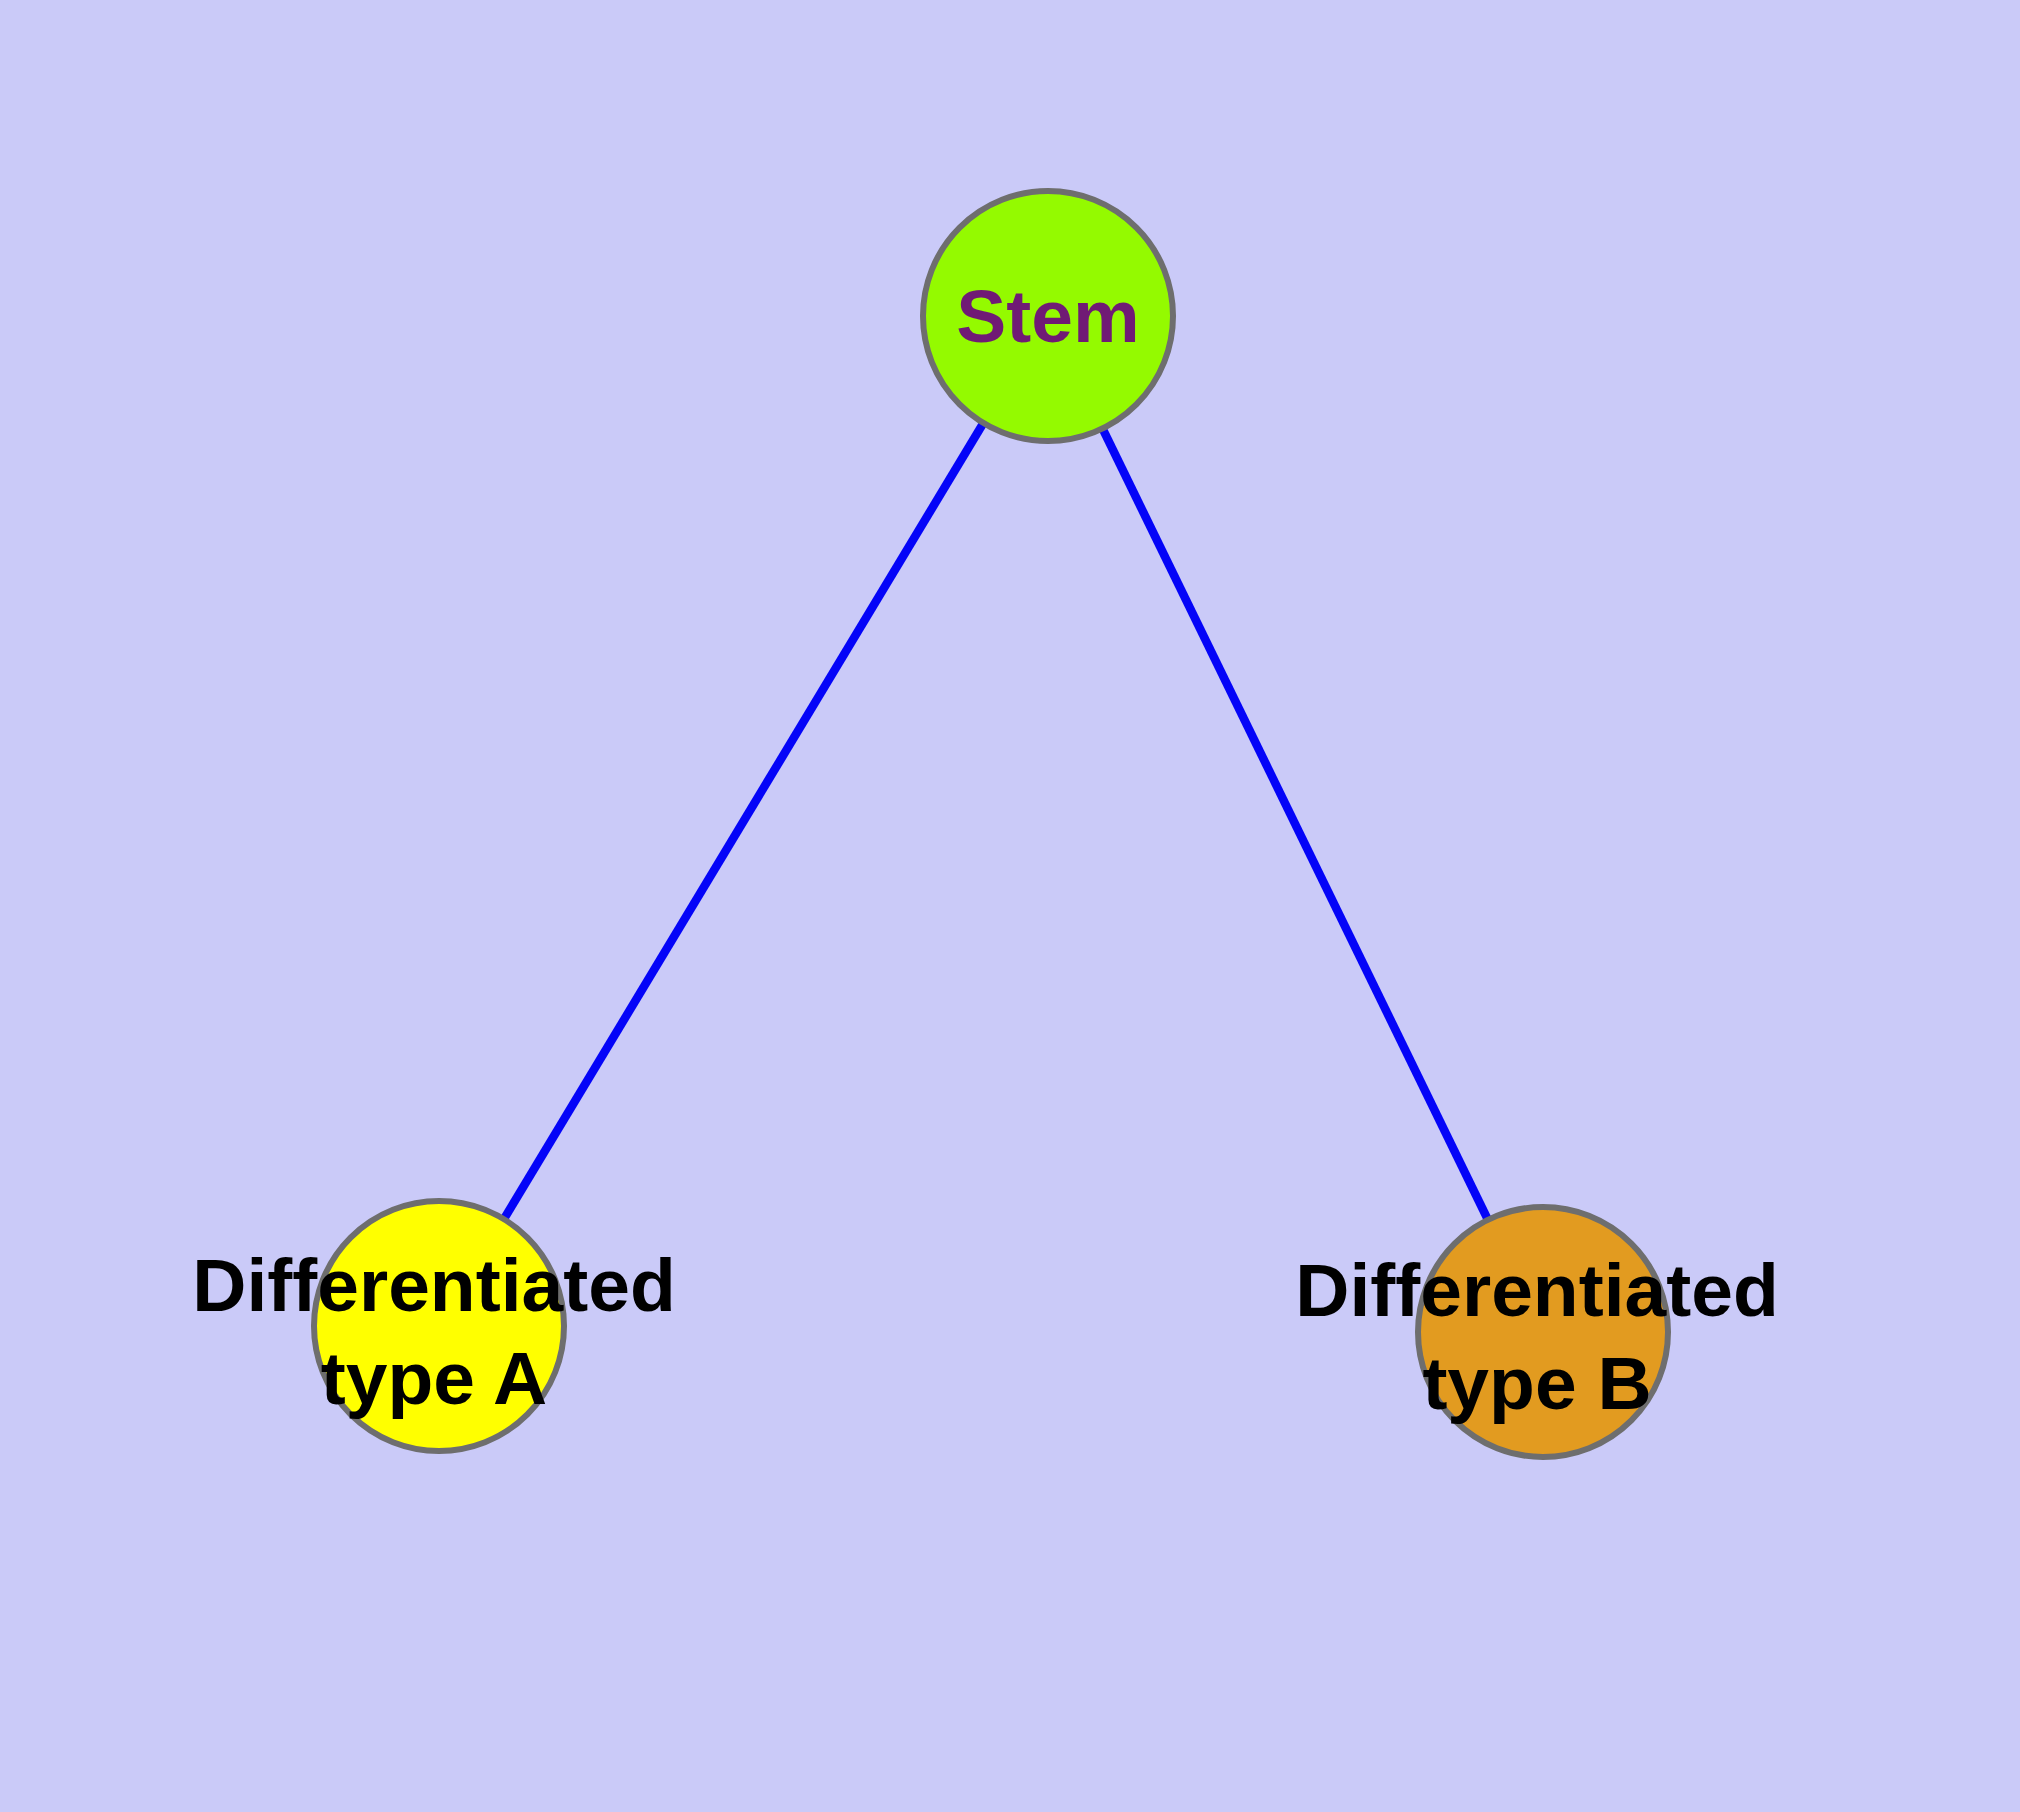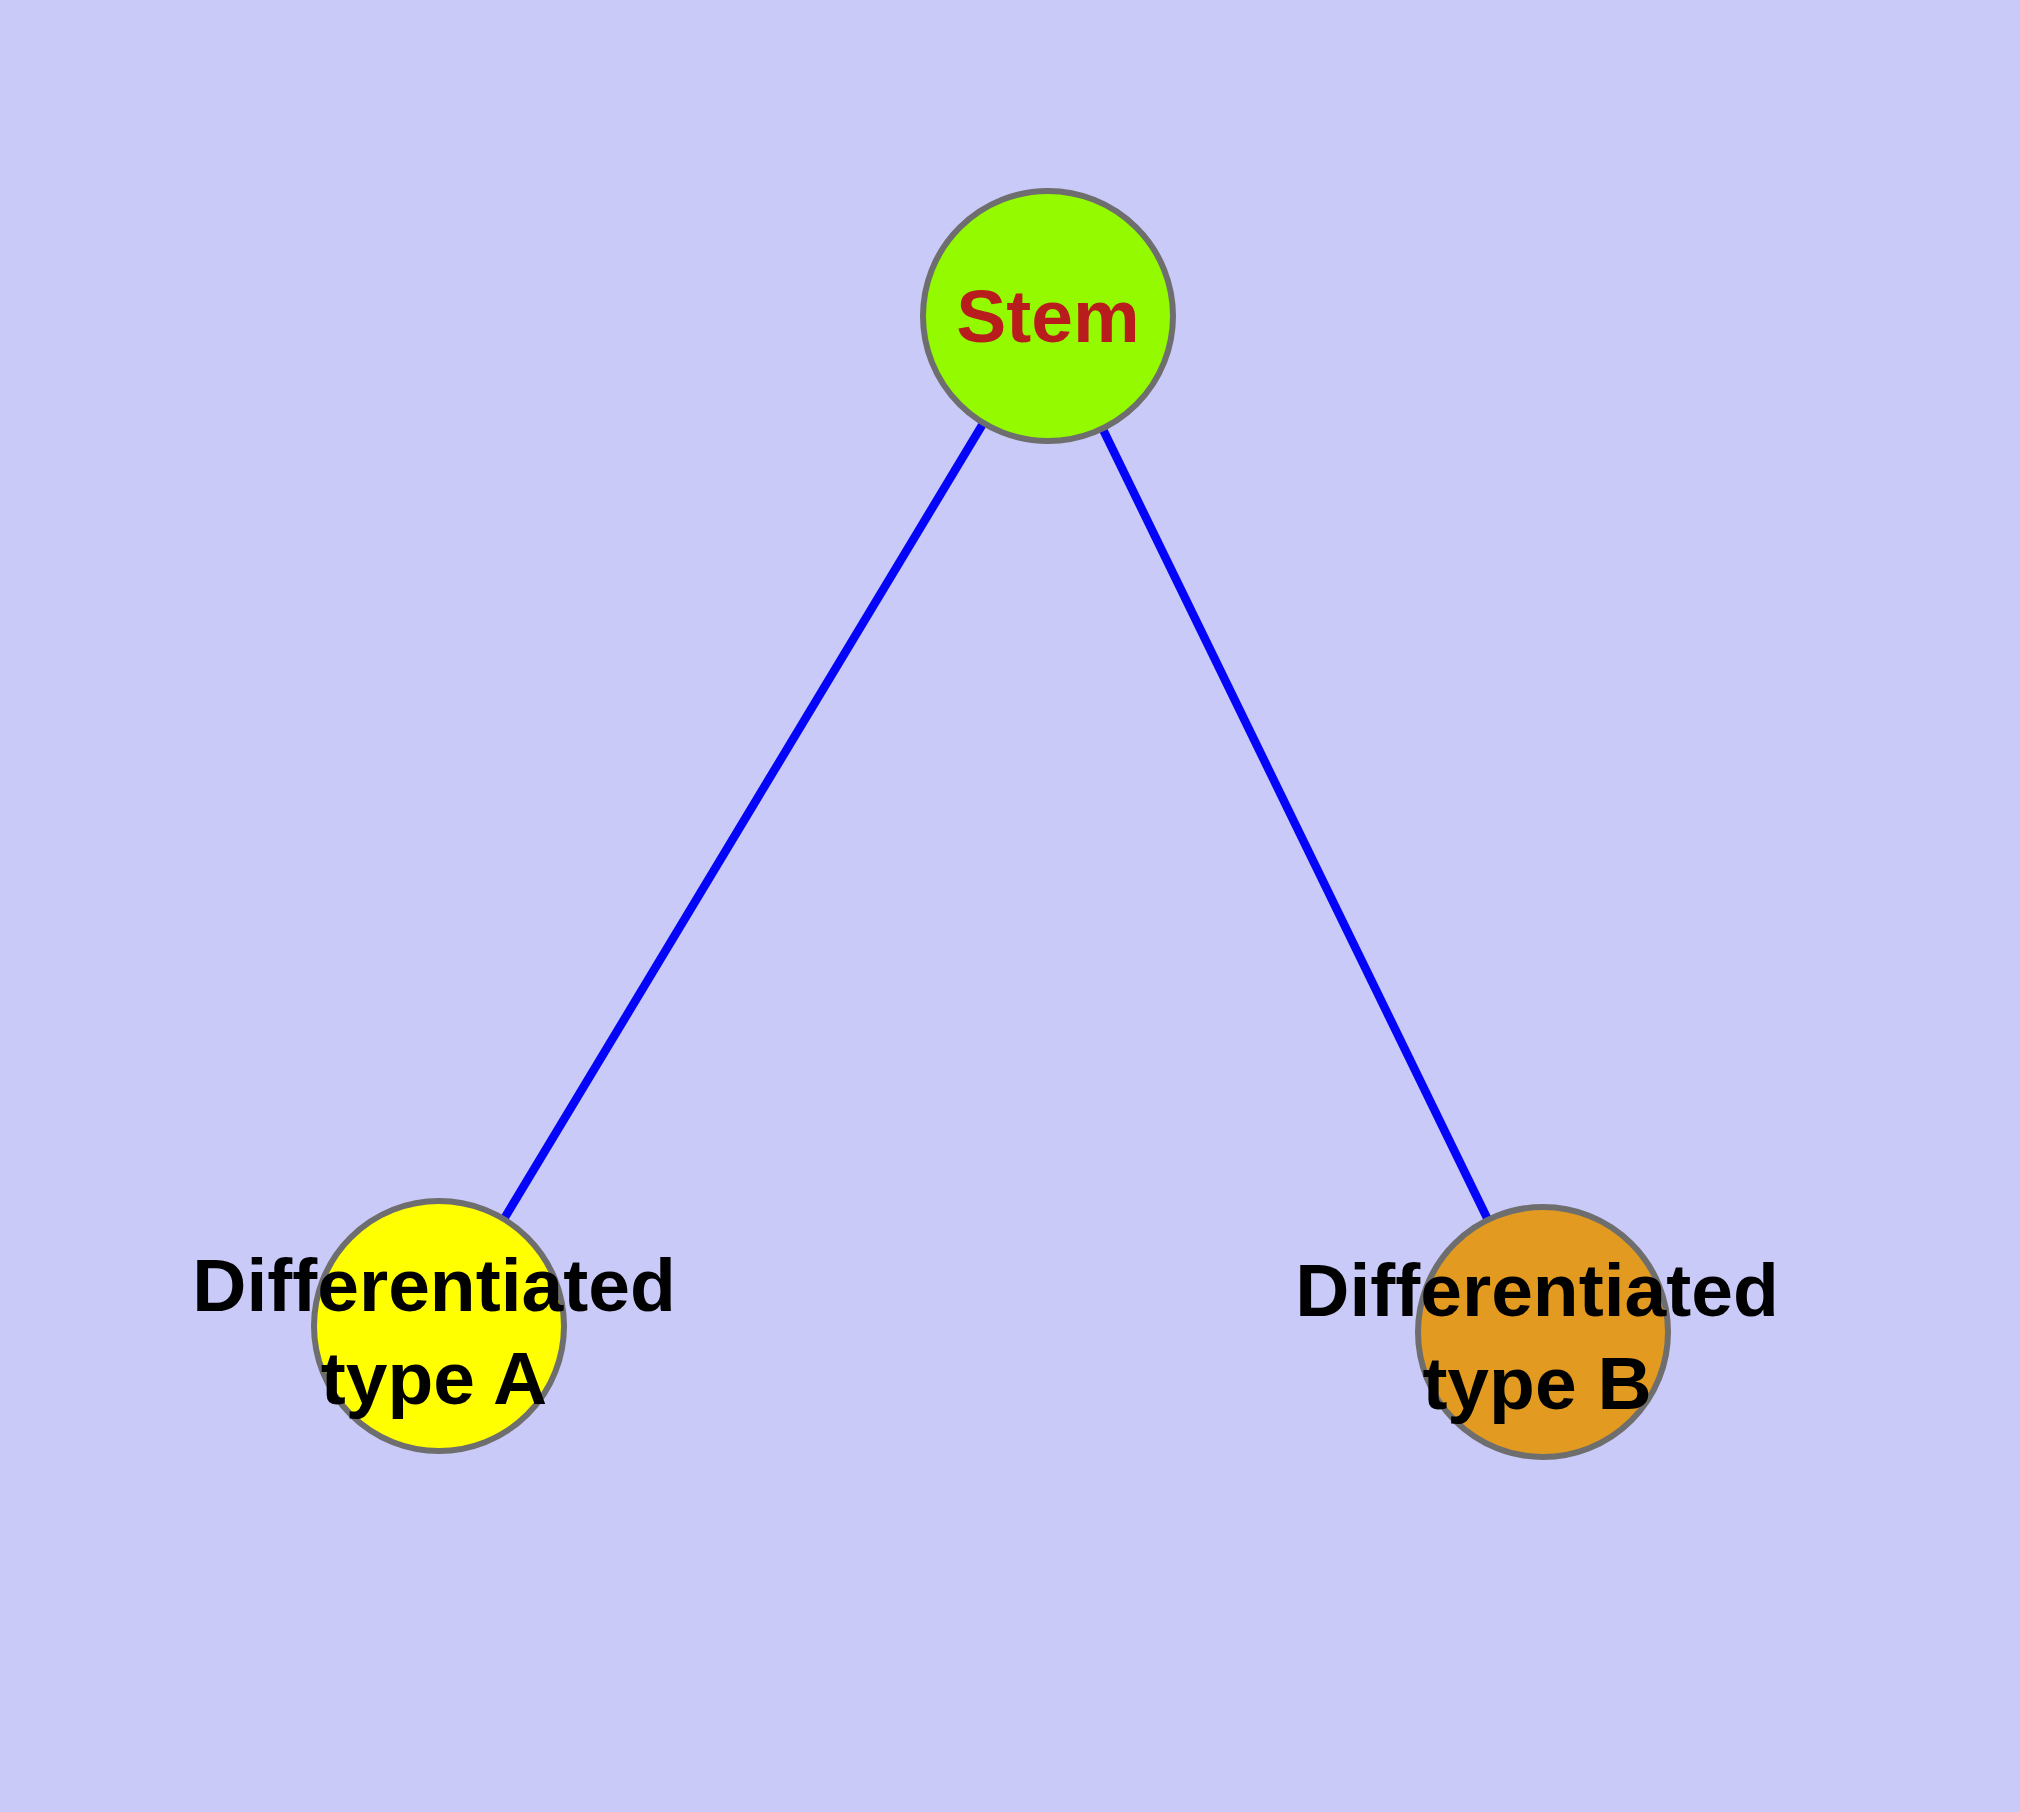--- a/index.html
+++ b/index.html
@@ -61,20 +61,20 @@
 
   <svg class="edges-layer" viewBox="0 0 2384 2138" xmlns="http://www.w3.org/2000/svg">
     <line x1="1236" y1="373" x2="518" y2="1565" stroke-width="10" stroke="#0404F8"></line>
     <line x1="1236" y1="373" x2="1820" y2="1572" stroke-width="10" stroke="#0404F8"></line>
   </svg>
 
   <div class="node node-stem" style="background-color: rgb(148, 250, 0); border-color: rgb(110, 110, 110);"></div>
   <div class="node node-type-a" style="background-color: rgb(255, 255, 0); border-color: rgb(110, 110, 110);"></div>
   <div class="node node-type-b" style="background-color: rgb(226, 155, 32); border-color: rgb(110, 110, 110);"></div>
 
-  <div class="node-label label-stem" style="color: #b91c1c;">Stem</div>
+  <div class="node-label label-stem" style="color: #701a75;">Stem</div>
   <div class="node-label label-type-a" style="color: rgb(0, 0, 0);">Differentiated
 type A</div>
   <div class="node-label label-type-b" style="color: rgb(0, 0, 0);">Differentiated
 type B</div>
 
 </div>
 
 
 </body></html>

